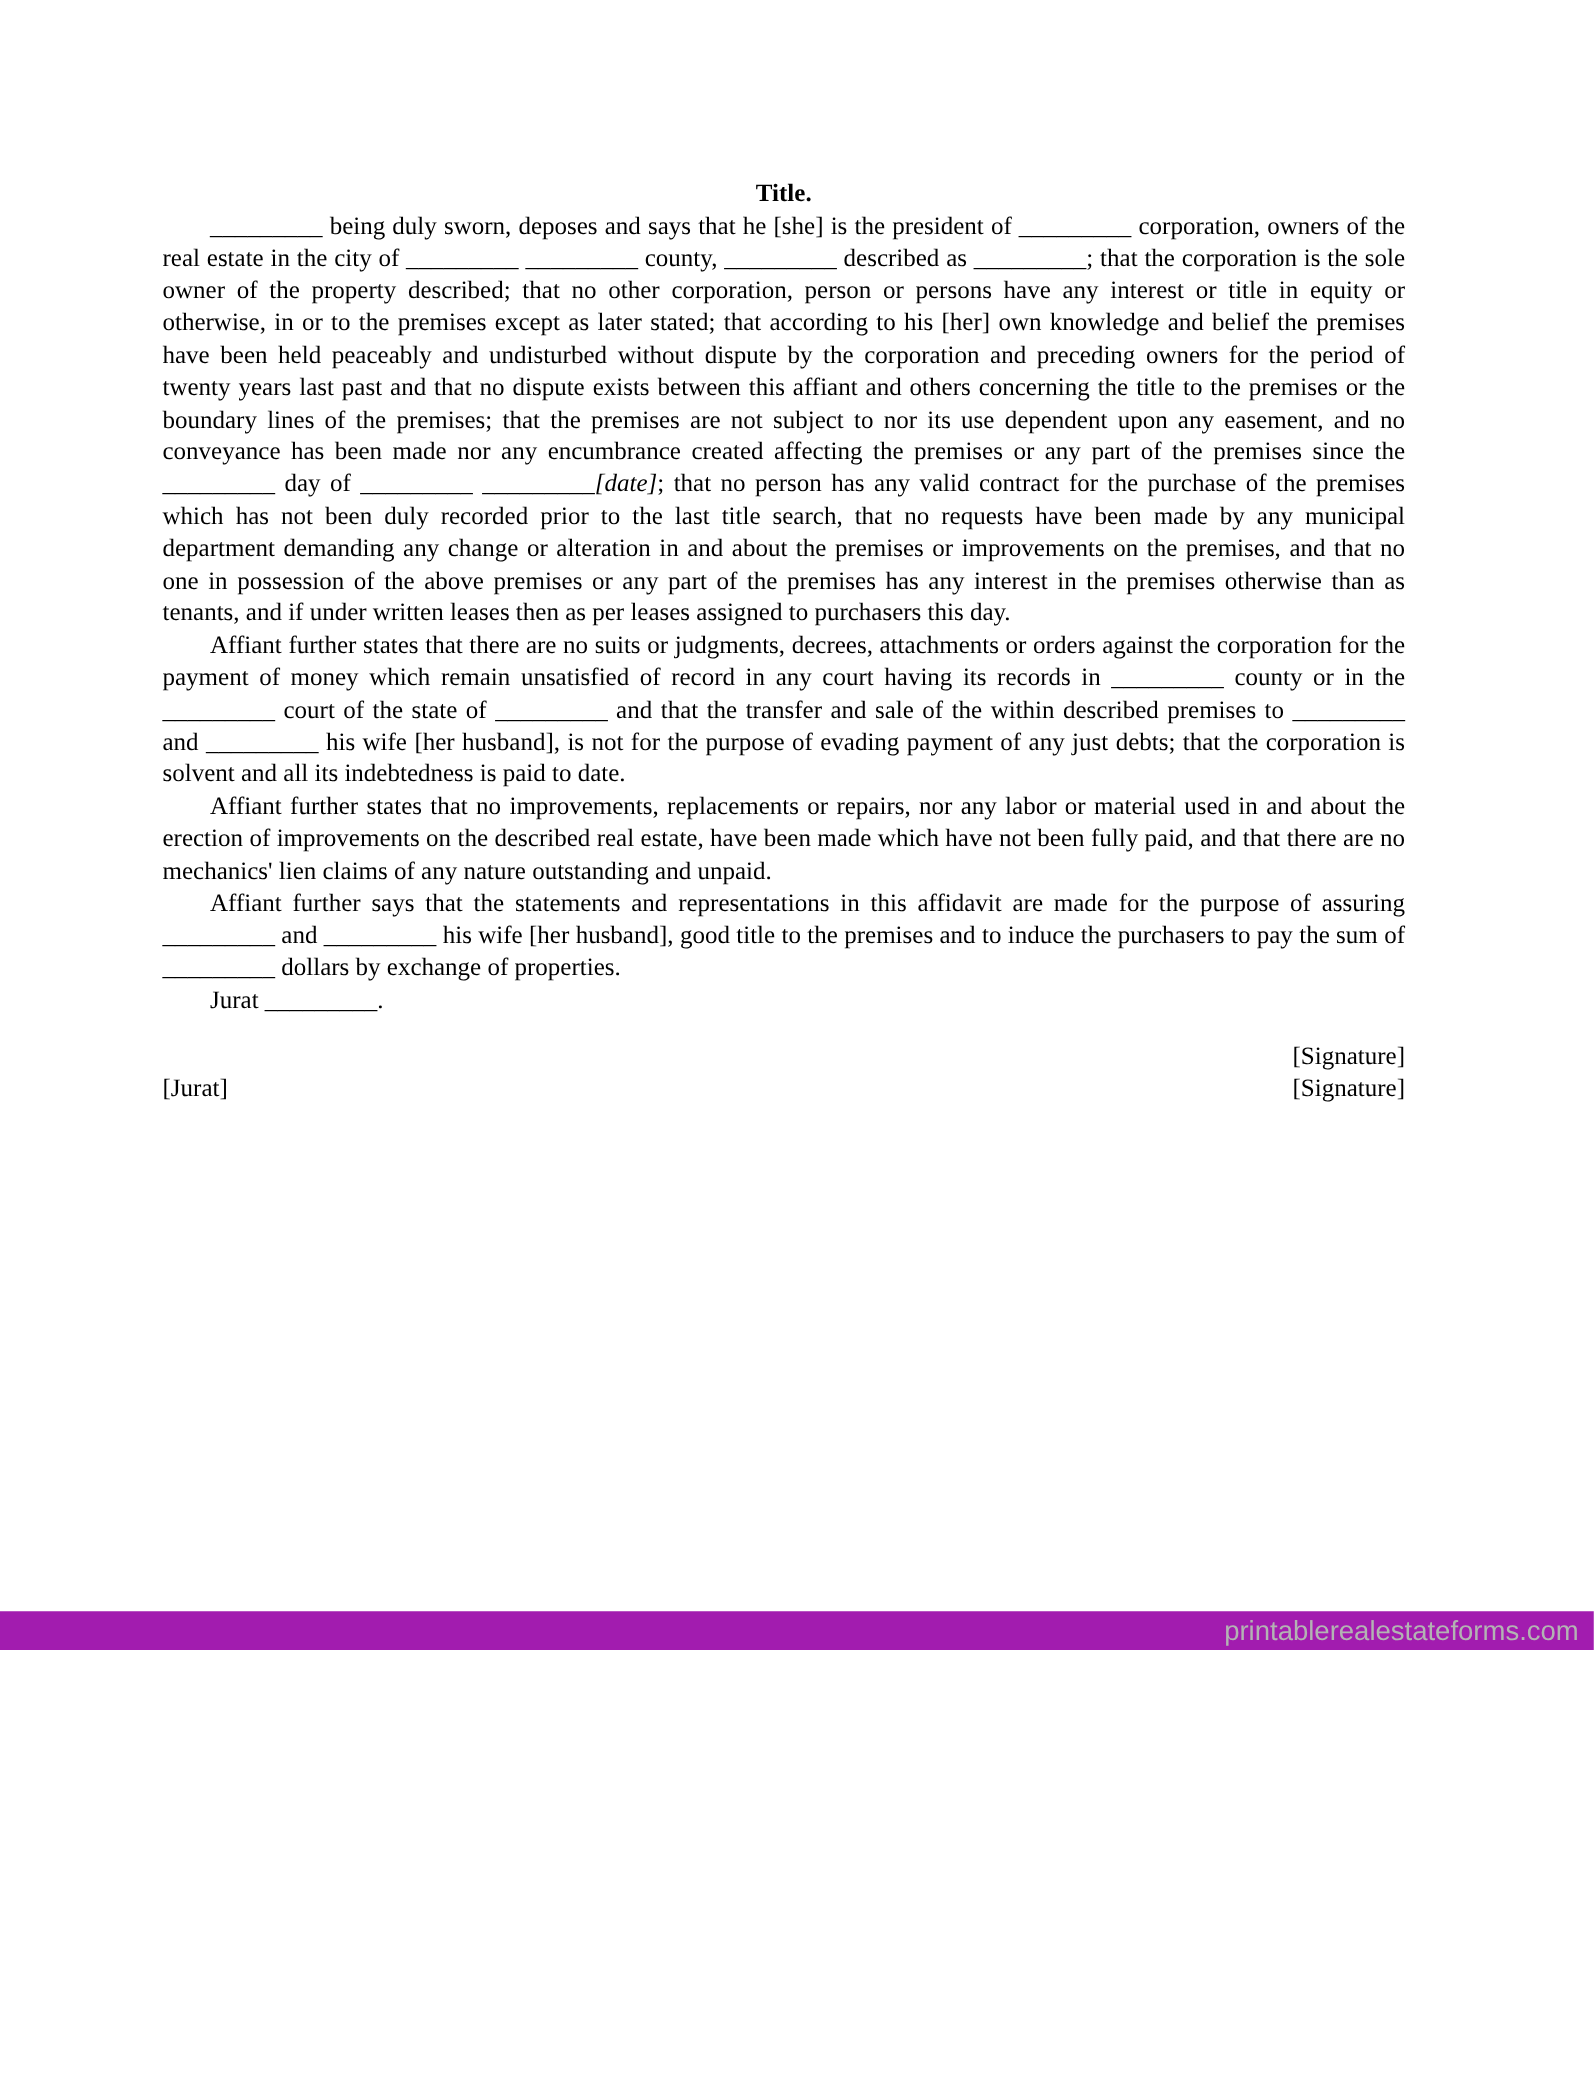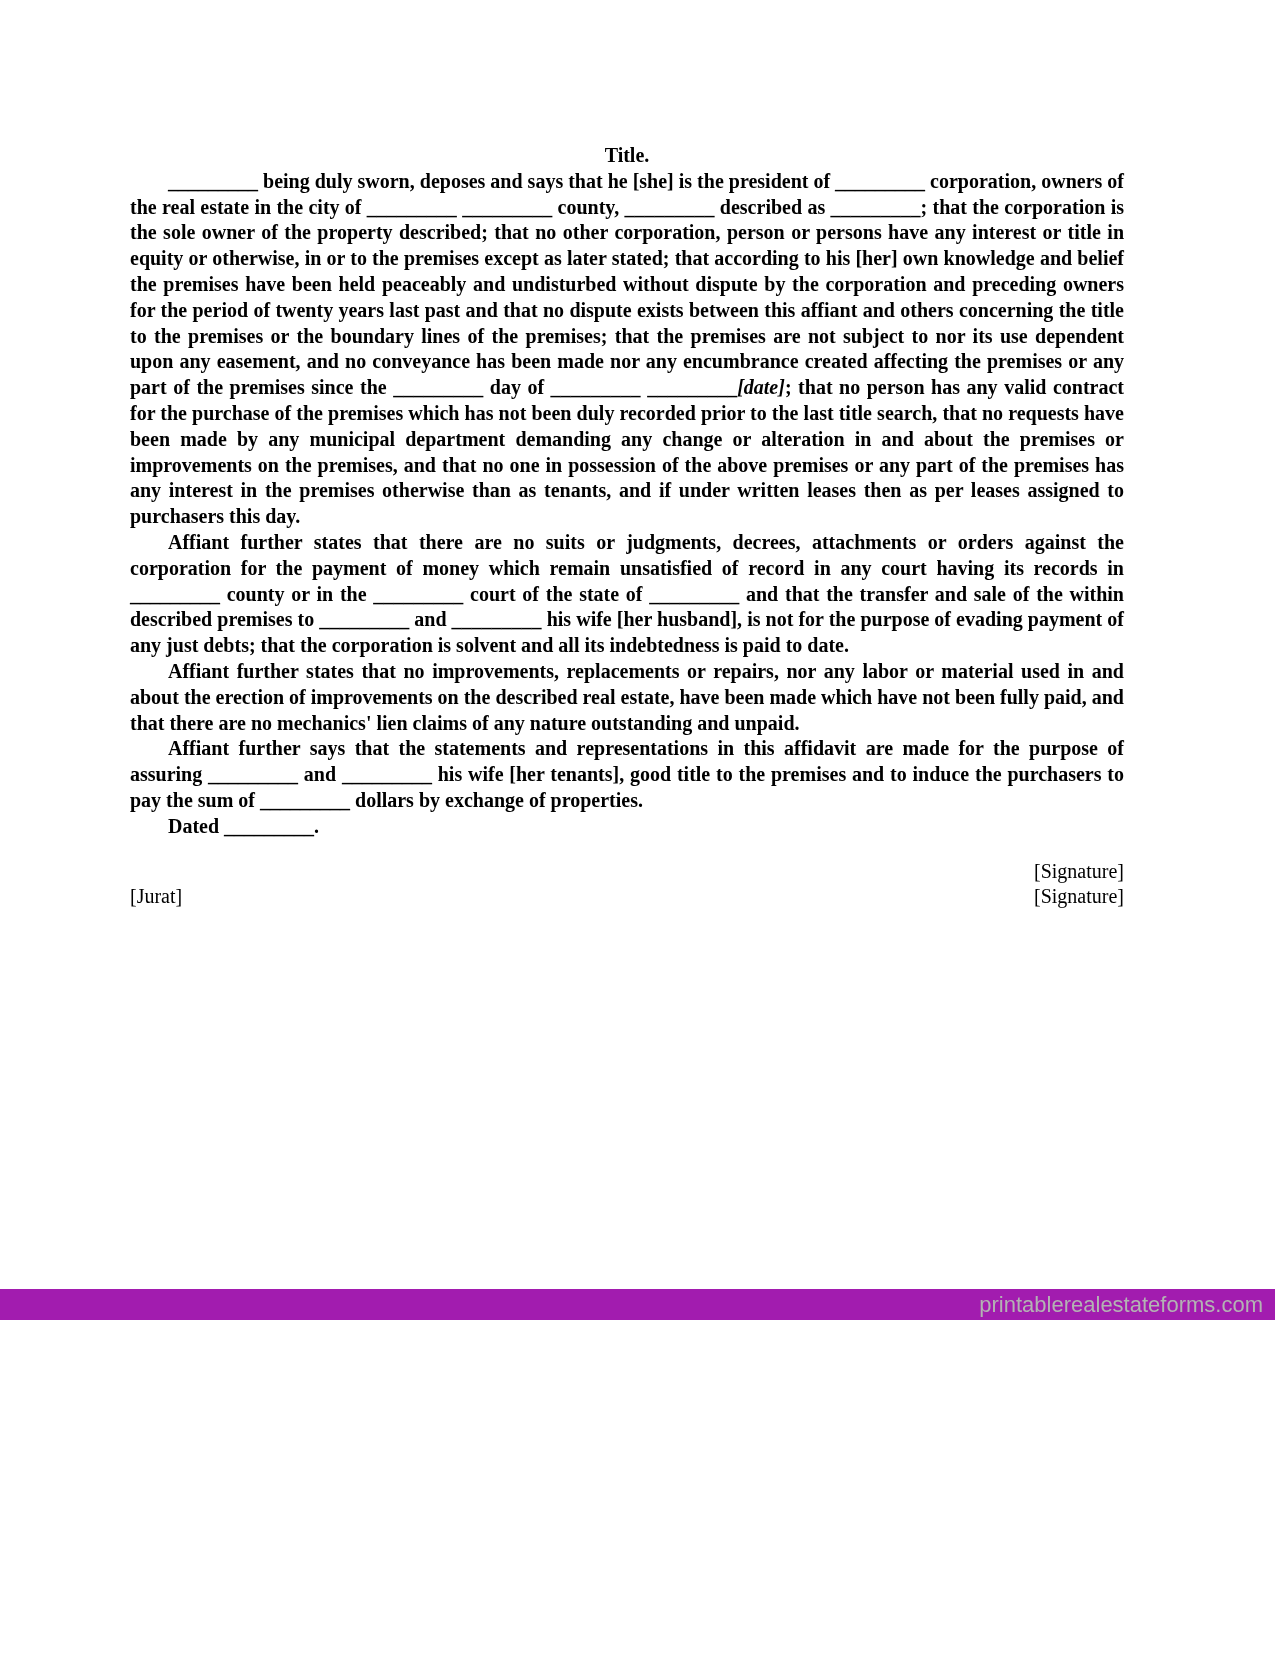--- a/index.html
+++ b/index.html
@@ -29,21 +29,20 @@
   }
   .doc-title {
     font-size: 20px;
     font-weight: bold;
     text-align: center;
     line-height: 25.8px;
   }
   .para {
     text-align: justify;
     text-indent: 38px;
-    font-weight: bold;
   }
   .para.left-align {
     text-align: left;
   }
   .sig-line {
     text-align: right;
     margin-top: 19px;
   }
   .jurat-row {
     display: flex;
@@ -78,23 +77,23 @@
   <div class="content">
 
     <div class="doc-title">Title.</div>
 
     <p class="para"><span>_________ being duly sworn, deposes and says that he [she] is the president of _________ corporation, owners of the real estate in the city of _________ _________ county, _________ described as _________; that the corporation is the sole owner of the property described; that no other corporation, person or persons have any interest or title in equity or otherwise, in or to the premises except as later stated; that according to his [her] own knowledge and belief the premises have been held peaceably and undisturbed without dispute by the corporation and preceding owners for the period of twenty years last past and that no dispute exists between this affiant and others concerning the title to the premises or the boundary lines of the premises; that the premises are not subject to nor its use dependent upon any easement, and no conveyance has been made nor any encumbrance created affecting the premises or any part of the premises since the _________ day of _________ _________</span><span class="italic">[date]</span><span>; that no person has any valid contract for the purchase of the premises which has not been duly recorded prior to the last title search, that no requests have been made by any municipal department demanding any change or alteration in and about the premises or improvements on the premises, and that no one in possession of the above premises or any part of the premises has any interest in the premises otherwise than as tenants, and if under written leases then as per leases assigned to purchasers this day.</span></p>
 
     <p class="para">Affiant further states that there are no suits or judgments, decrees, attachments or orders against the corporation for the payment of money which remain unsatisfied of record in any court having its records in _________ county or in the _________ court of the state of _________ and that the transfer and sale of the within described premises to _________ and _________ his wife [her husband], is not for the purpose of evading payment of any just debts; that the corporation is solvent and all its indebtedness is paid to date.</p>
 
     <p class="para">Affiant further states that no improvements, replacements or repairs, nor any labor or material used in and about the erection of improvements on the described real estate, have been made which have not been fully paid, and that there are no mechanics' lien claims of any nature outstanding and unpaid.</p>
 
-    <p class="para">Affiant further says that the statements and representations in this affidavit are made for the purpose of assuring _________ and _________ his wife [her tenants], good title to the premises and to induce the purchasers to pay the sum of _________ dollars by exchange of properties.</p>
+    <p class="para">Affiant further says that the statements and representations in this affidavit are made for the purpose of assuring _________ and _________ his wife [her husband], good title to the premises and to induce the purchasers to pay the sum of _________ dollars by exchange of properties.</p>
 
-    <p class="para left-align">Dated _________.</p>
+    <p class="para left-align">Jurat _________.</p>
 
     <p class="sig-line">[Signature]</p>
 
 
     <div class="jurat-row">
       <span>[Jurat]</span>
       <span>[Signature]</span>
     </div>
 
   </div>

